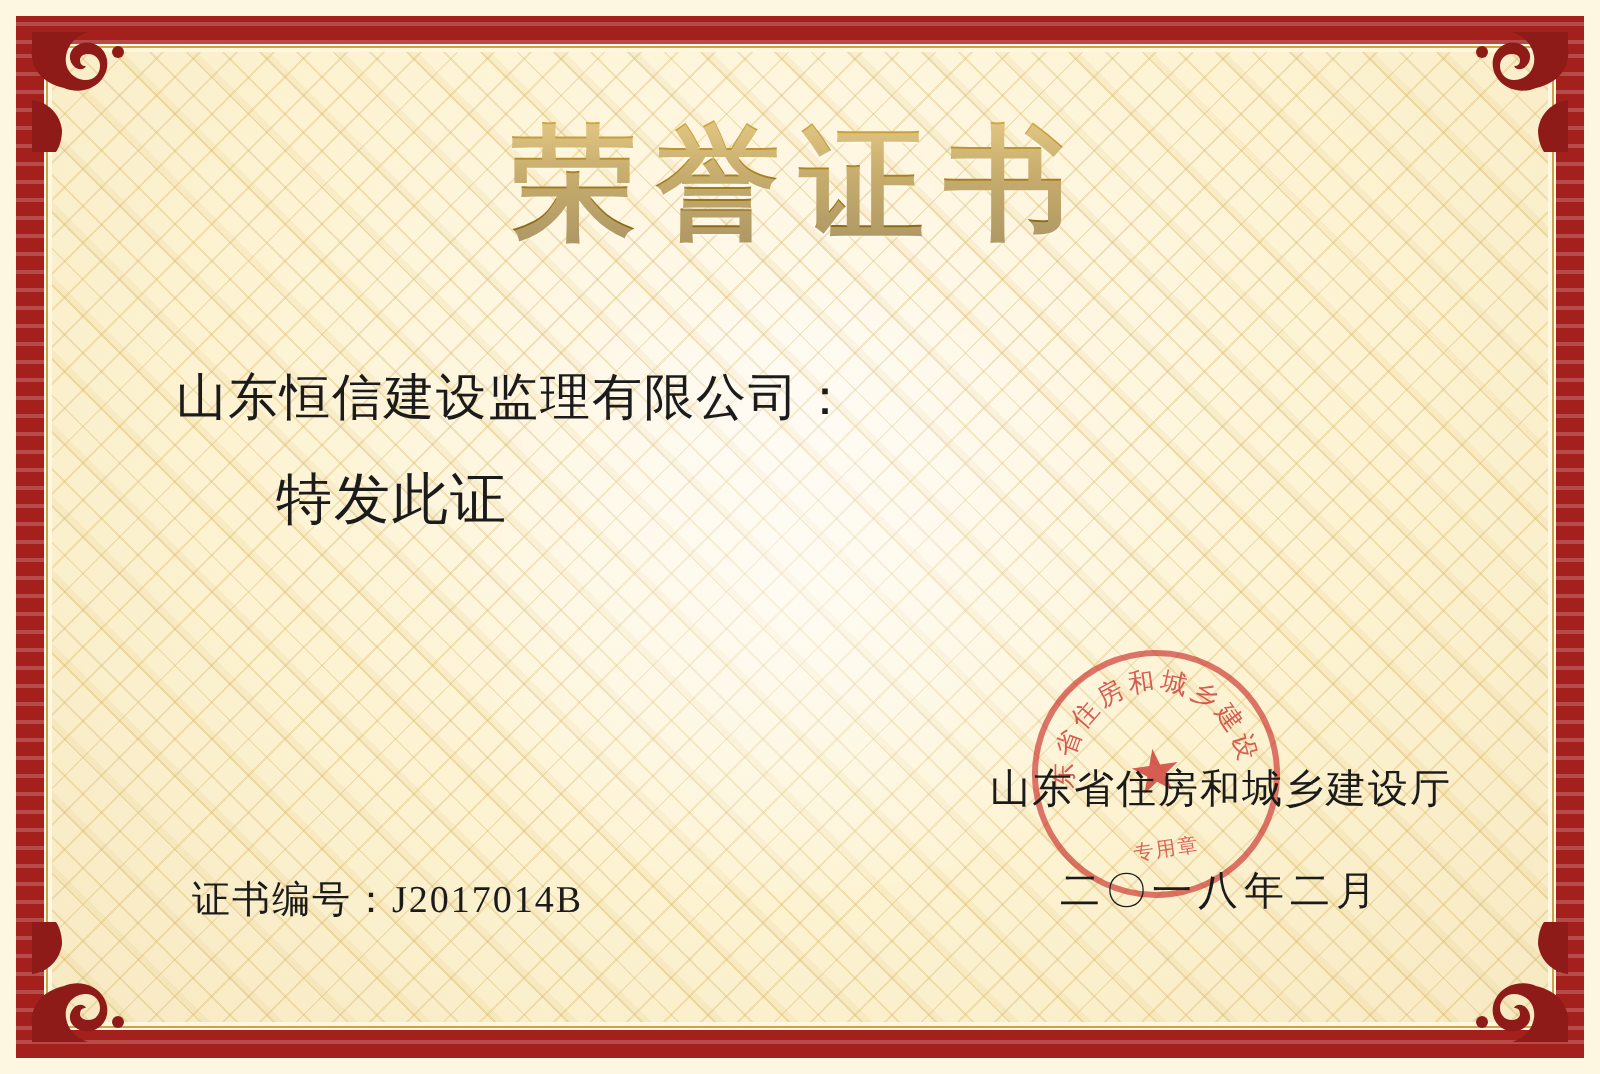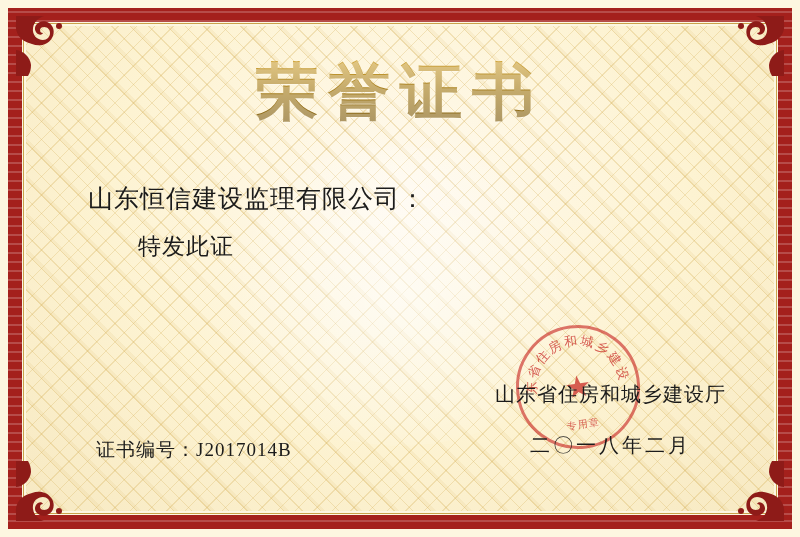--- a/index.html
+++ b/index.html
@@ -141,21 +141,21 @@
     line-height: 1.5;
     margin-bottom: 10px;
   }
   .paragraph {
     font-size: 25px;
     line-height: 1.62;
     text-indent: 50px;
     letter-spacing: 0.5px;
   }
   .closing {
-    font-size: 23px;
+    font-size: 28px;
     line-height: 1.6;
     text-indent: 50px;
     margin-top: 6px;
     letter-spacing: 1px;
   }
 
   
   .sign-block {
     position: absolute;
     right: 74px;

